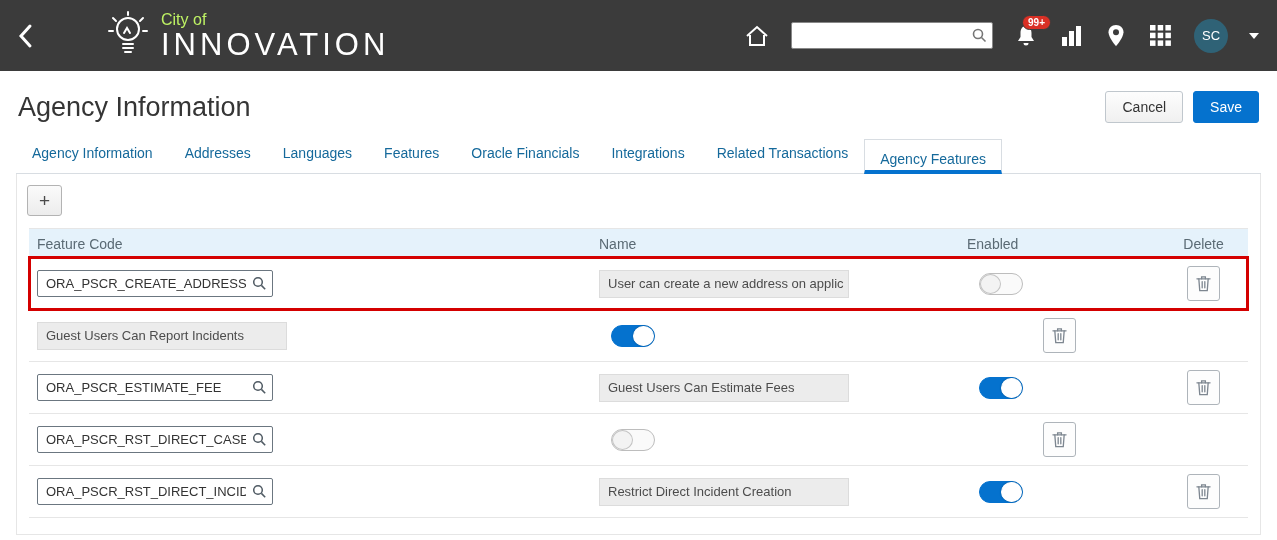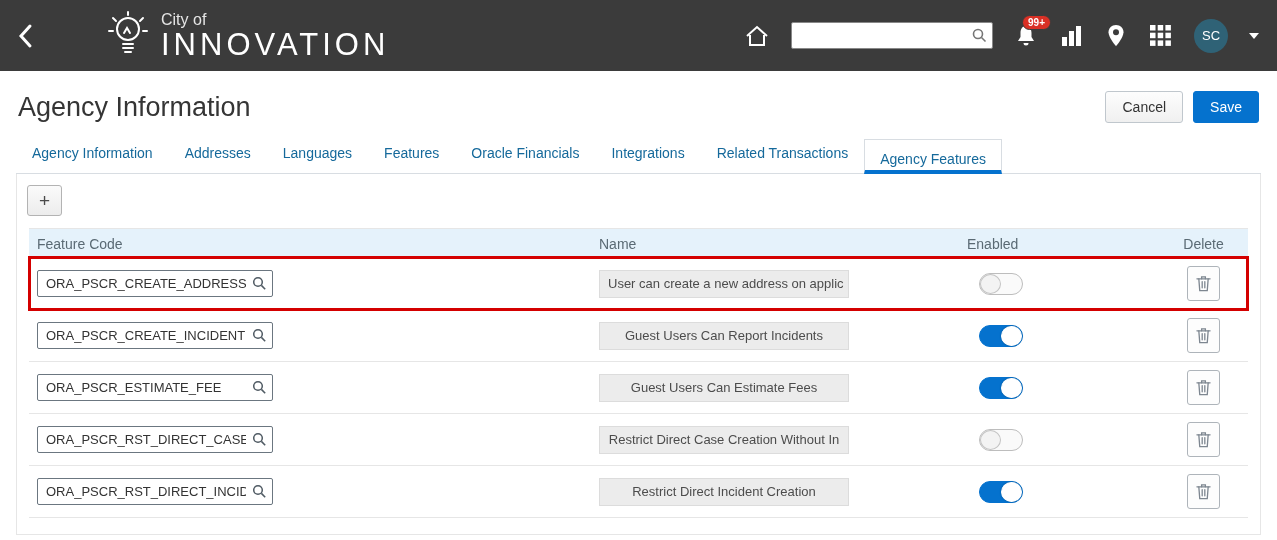--- a/index.html
+++ b/index.html
@@ -6,21 +6,21 @@
   html,body { width: 1277px; height: 540px; background:#fff; overflow:hidden;
     font-family: "Liberation Sans", sans-serif; color:#333; }
 
   
   .topbar { height:71px; background:#3b3b3b; display:flex; align-items:center;
     padding:0 18px; gap:18px; }
   .icon-btn { display:flex; align-items:center; justify-content:center; cursor:pointer; background:none; border:none; }
   .hamburger { width:30px; display:flex; flex-direction:column; gap:5px; }
   .hamburger span { height:3px; background:#fff; border-radius:1px; }
   .logo { display:flex; align-items:center; gap:10px; margin-left:6px; }
-  .logo-text .l1 { color:#e5e5e5; font-size:16px; line-height:18px; }
+  .logo-text .l1 { color:#bef264; font-size:16px; line-height:18px; }
   .logo-text .l2 { color:#fff; font-size:31px; letter-spacing:4px; font-weight:400; line-height:32px; }
   .topbar-right { margin-left:auto; display:flex; align-items:center; gap:22px; }
   .searchbox { position:relative; }
   .searchbox input { width:202px; height:27px; border:1px solid #888; border-radius:2px;
     padding:0 26px 0 8px; font-size:13px; background:#fff; }
   .searchbox .mag { position:absolute; right:6px; top:6px; }
   .bell-wrap { position:relative; }
   .badge { position:absolute; top:-9px; right:-14px; background:#d93025; color:#fff;
     font-size:10px; font-weight:bold; padding:1px 5px; border-radius:8px; border:1px solid #3b3b3b; }
   .avatar-wrap { display:flex; align-items:center; gap:21px; }
@@ -57,21 +57,21 @@
     height:52px; align-items:center; border-bottom:1px solid #e6e6e6; background:#fff; }
   .row-highlight { display:none; }
   .row-highlight.visible { display:block; position:absolute; inset:-2px -1px; border:3px solid #d40000; pointer-events:none; z-index:2; }
 
   .fc-wrap { position:relative; margin-left:8px; width:236px; }
   .fc-wrap input { width:100%; height:27px; border:1px solid #6b7680; border-radius:2px;
     padding:0 26px 0 8px; font-size:13px; color:#333; background:#fff; }
   .fc-wrap .mag { position:absolute; right:6px; top:6px; cursor:pointer; }
 
   .name-box { margin-left:8px; width:250px; height:28px; background:#ececec; border:1px solid #dcdcdc;
-    font-size:13px; color:#4c4c4c; line-height:26px; padding:0 8px; overflow:hidden; white-space:nowrap;text-align:center; }
+    font-size:13px; color:#4c4c4c; line-height:26px; padding:0 8px; overflow:hidden; white-space:nowrap; }
 
   .toggle { margin-left:20px; width:44px; height:22px; border-radius:12px; position:relative;
     cursor:pointer; border:1px solid #bdbdbd; background:#fafafa; }
   .toggle .knob { position:absolute; top:0; left:0; width:21px; height:20px; border-radius:50%;
     background:#f3f3f3; border:1px solid #c3c3c3; }
   .toggle.on { background:#0572ce; border-color:#0572ce; }
   .toggle.on .knob { left:auto; right:0; background:#fff; border-color:#fff; box-shadow:0 0 2px rgba(0,0,0,.3); }
 
   .del-cell { text-align:center; }
   .del-btn { width:33px; height:35px; border:1px solid #aeb4ba; border-radius:3px;
@@ -231,29 +231,20 @@
                 <path d="M3 4 L4 16.5 H12 L13 4"></path>
                 <line x1="6.6" y1="7" x2="6.6" y2="13.5"></line>
                 <line x1="9.4" y1="7" x2="9.4" y2="13.5"></line>
               </g>
             </svg>
       </button></div>
     </div>
 
     <div class="row">
 
-      <div class="fc-wrap">
-        <input type="text" value="ORA_PSCR_CREATE_INCIDENT" style="">
-        <span class="mag">
-          <svg width="15" height="15" viewBox="0 0 15 15">
-              <circle cx="6" cy="6" r="4.3" stroke="#4f5a63" stroke-width="1.5" fill="none"></circle>
-              <line x1="9.4" y1="9.4" x2="13.2" y2="13.2" stroke="#4f5a63" stroke-width="1.5"></line>
-            </svg>
-        </span>
-      </div>
       <div class="name-box">Guest Users Can Report Incidents</div>
       <div>
           <div class="toggle on">
             <span class="knob"></span>
           </div>
         </div>
       <div class="del-cell"><button class="del-btn">
         <svg width="15" height="17" viewBox="0 0 16 18">
               <g stroke="#7d8690" stroke-width="1.4" fill="none" stroke-linecap="round">
                 <path d="M1 4 H15"></path>
@@ -300,21 +291,20 @@
 
       <div class="fc-wrap">
         <input type="text" value="ORA_PSCR_RST_DIRECT_CASE" style="">
         <span class="mag">
           <svg width="15" height="15" viewBox="0 0 15 15">
               <circle cx="6" cy="6" r="4.3" stroke="#4f5a63" stroke-width="1.5" fill="none"></circle>
               <line x1="9.4" y1="9.4" x2="13.2" y2="13.2" stroke="#4f5a63" stroke-width="1.5"></line>
             </svg>
         </span>
       </div>
-      <div class="name-box">Restrict Direct Case Creation Without In</div>
       <div>
           <div class="toggle">
             <span class="knob"></span>
           </div>
         </div>
       <div class="del-cell"><button class="del-btn">
         <svg width="15" height="17" viewBox="0 0 16 18">
               <g stroke="#7d8690" stroke-width="1.4" fill="none" stroke-linecap="round">
                 <path d="M1 4 H15"></path>
                 <path d="M6 4 V2 H10 V4"></path>

